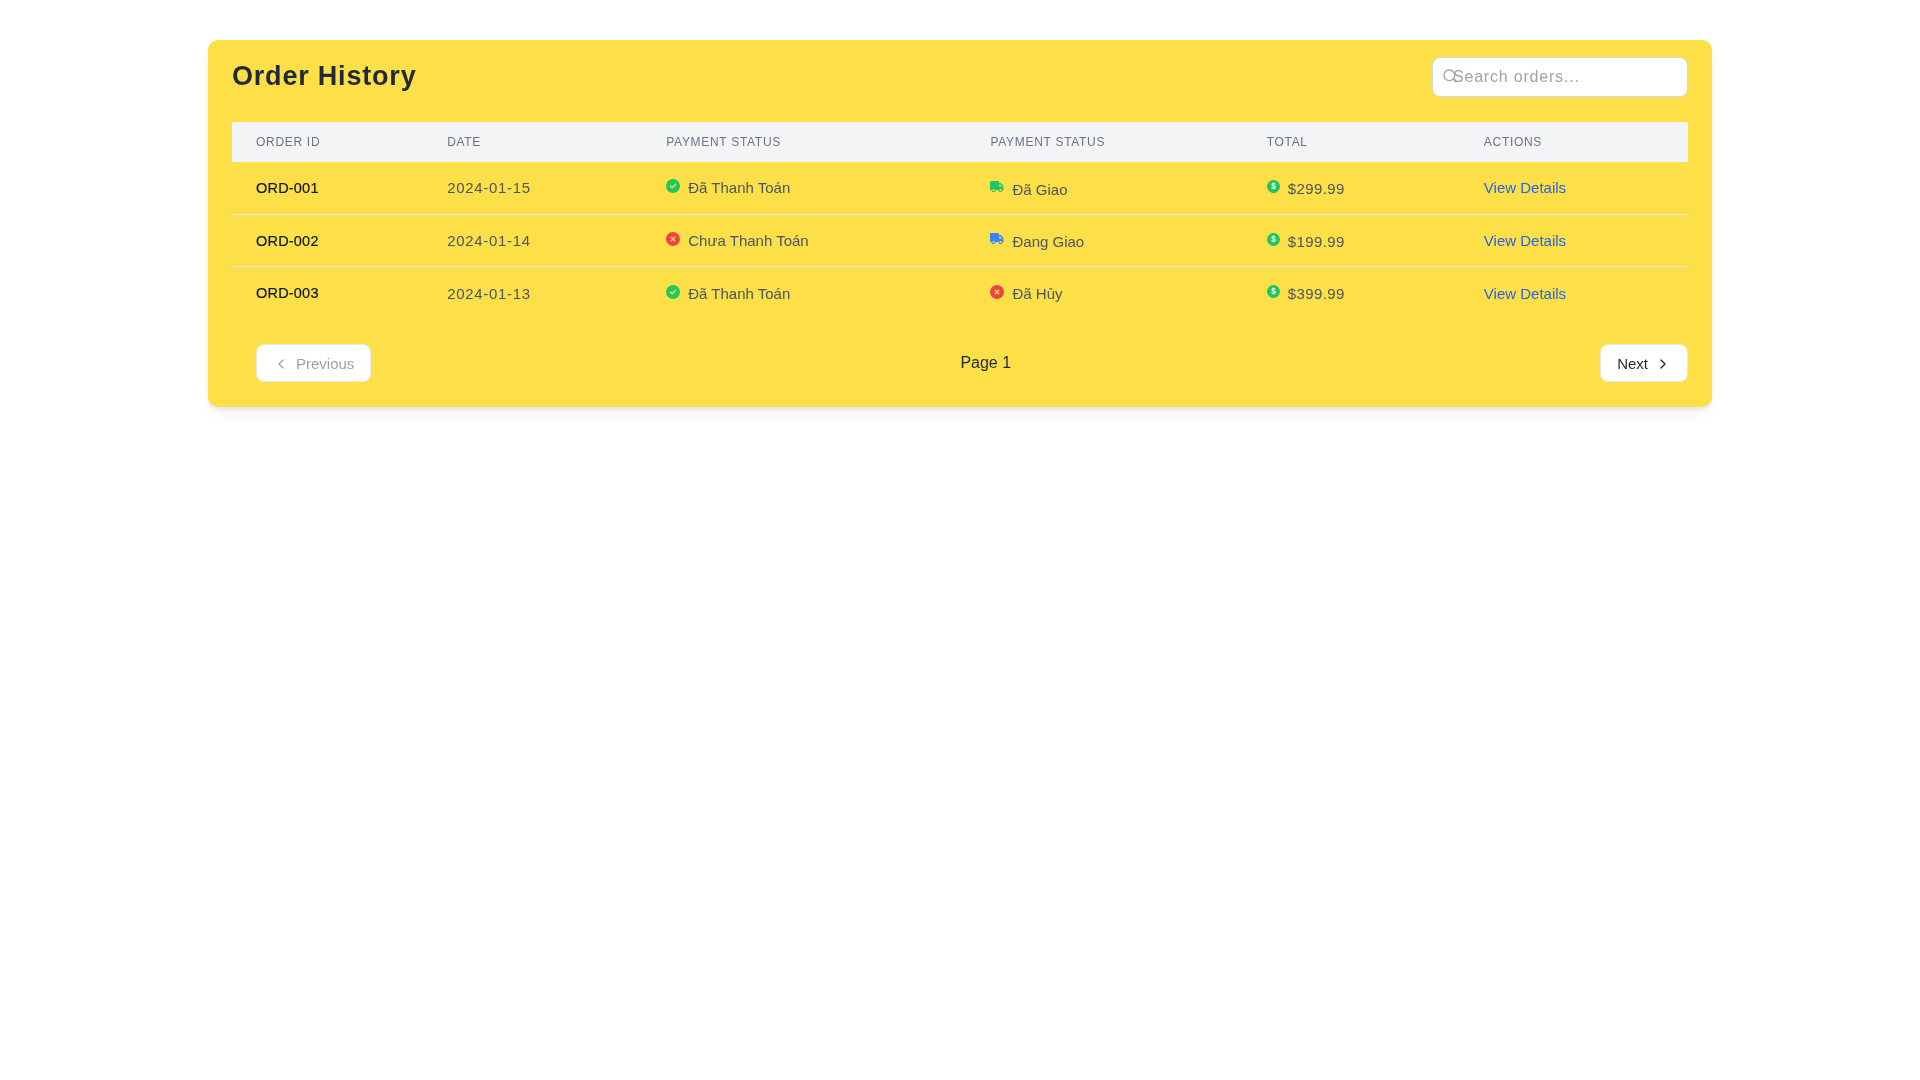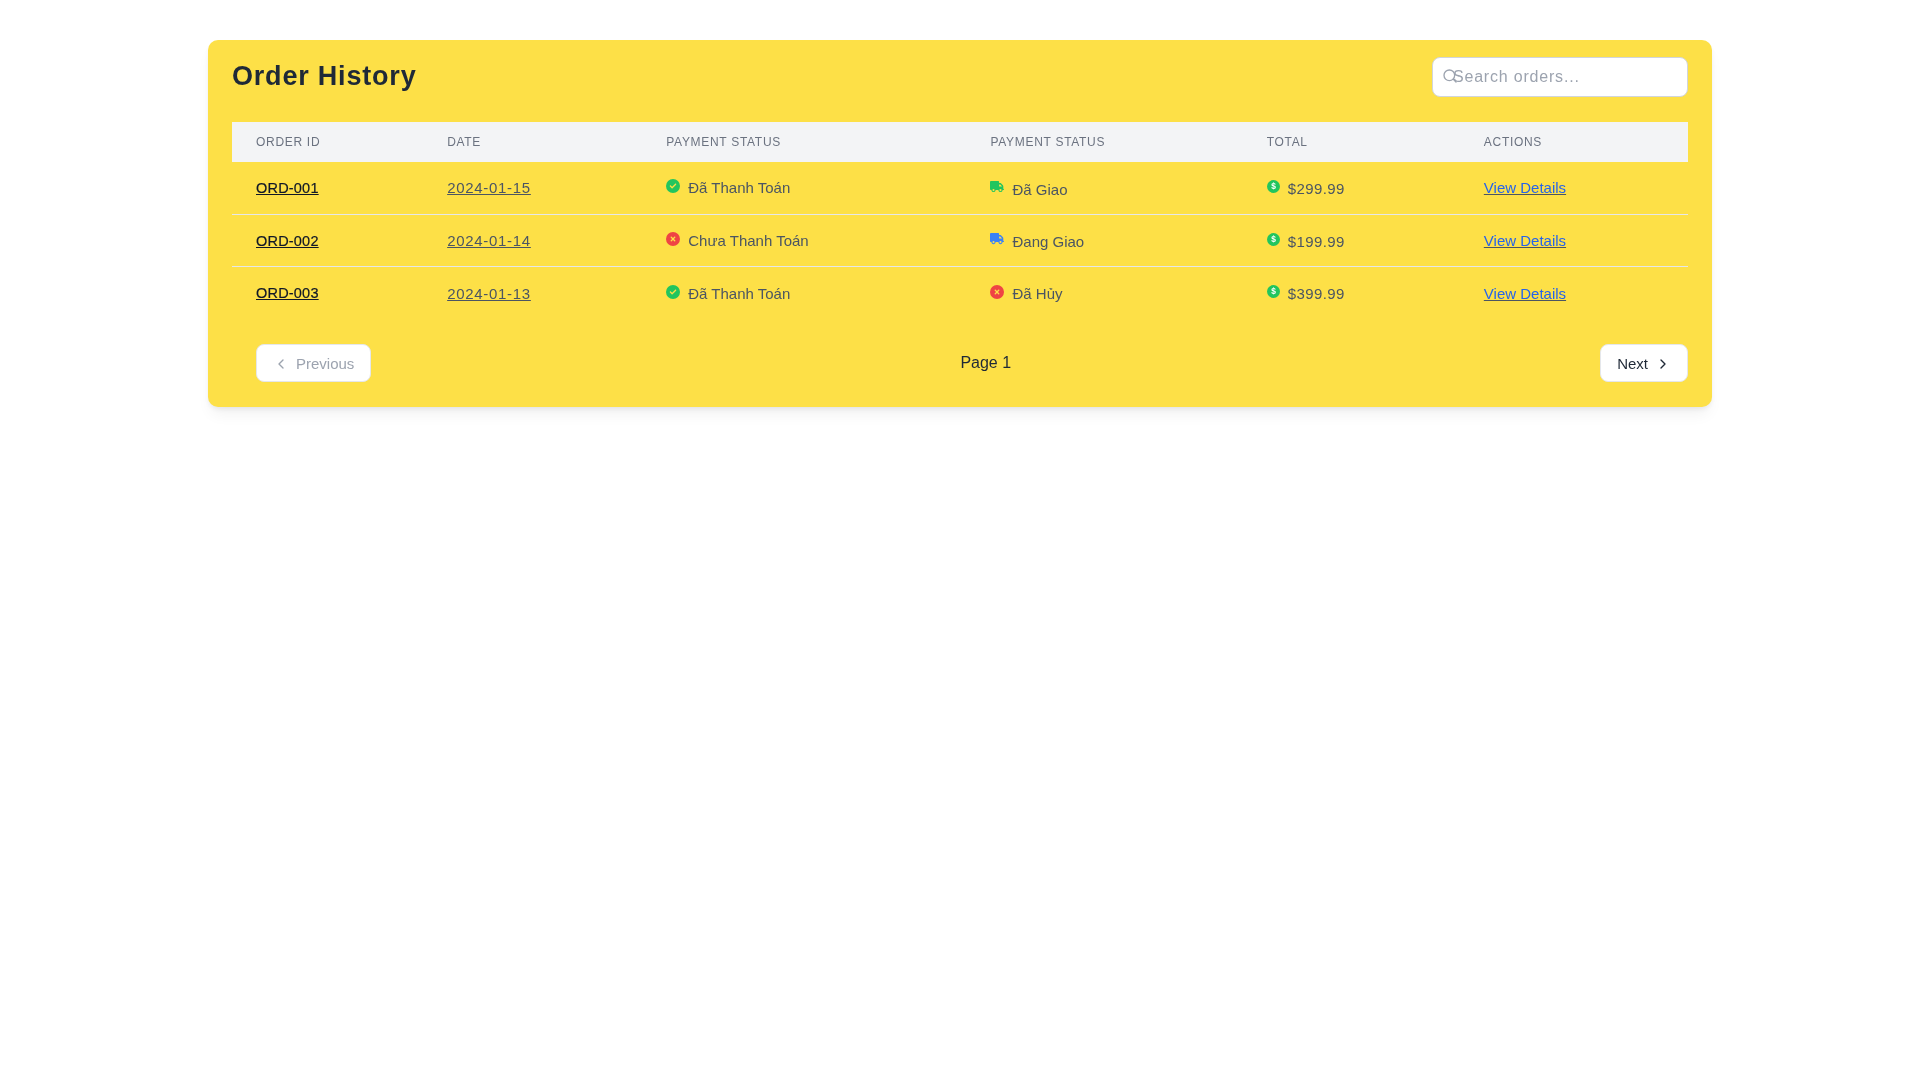--- a/index.html
+++ b/index.html
@@ -24,21 +24,21 @@
   }
   .search input::placeholder { color: #9ca3af; }
   .search svg { position: absolute; left: 10px; top: 11px; }
   table { position: absolute; left: 24px; top: 82px; width: 1456px;
     border-collapse: collapse; table-layout: fixed; }
   thead th {
     background: #f3f4f6; height: 40px; text-align: left; padding: 0 0 0 24px;
     font-size: 12px; font-weight: normal; color: #6b7280; letter-spacing: 0.7px;
   }
   tbody td { height: 52.4px; padding: 0 0 0 24px; font-size: 15px; color: #4b5563;
-    vertical-align: middle; text-decoration: underline; }
+    vertical-align: middle; }
   tbody tr + tr td { border-top: 1px solid #e5e7eb; }
   td.oid { font-weight: normal; color: #111827; font-size: 14.5px; letter-spacing: 0.2px; -webkit-text-stroke: 0.2px #111827; }
   td.dt { letter-spacing: 0.7px; }
   td.tl { letter-spacing: 0.4px; }
   .ic { display: inline-flex; align-items: flex-start; gap: 8px; }
   .ic svg { flex: none; }
   a.vd { color: #2563eb; text-decoration: none; font-size: 15px; }
   .pg {
     position: absolute; left: 24px; right: 24px; top: 304px; height: 38px;
     display: flex; align-items: center; justify-content: space-between;

